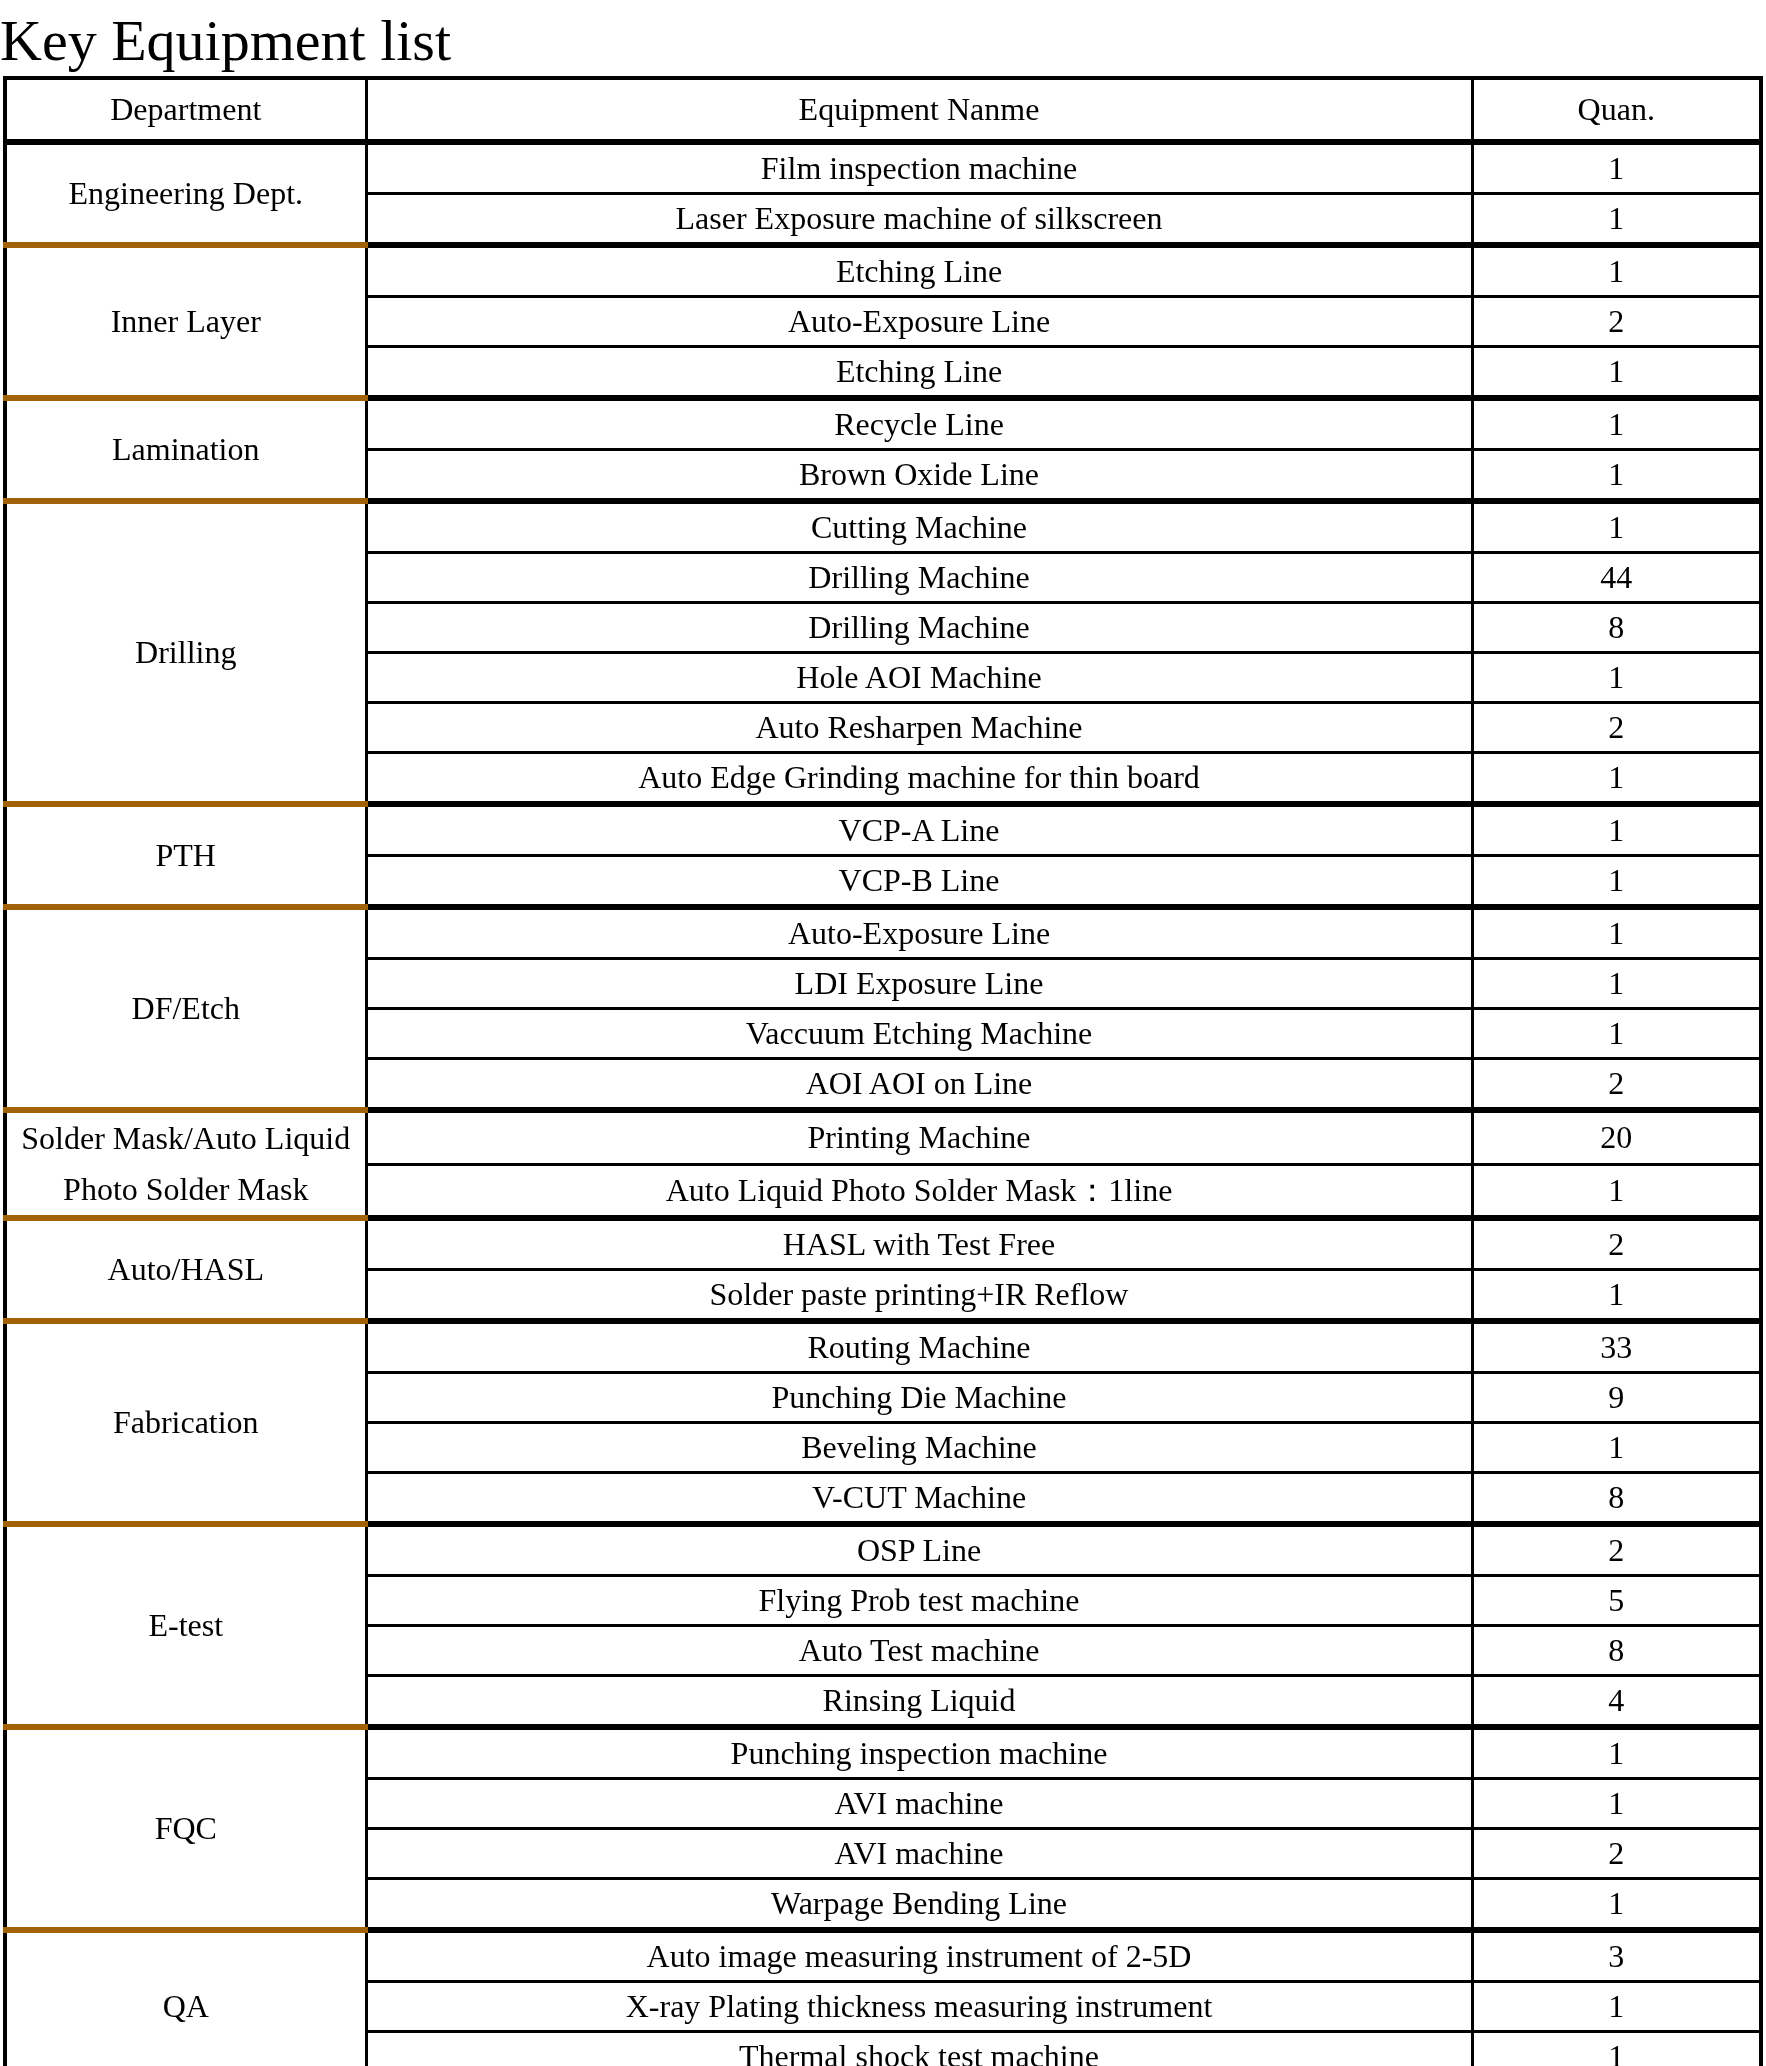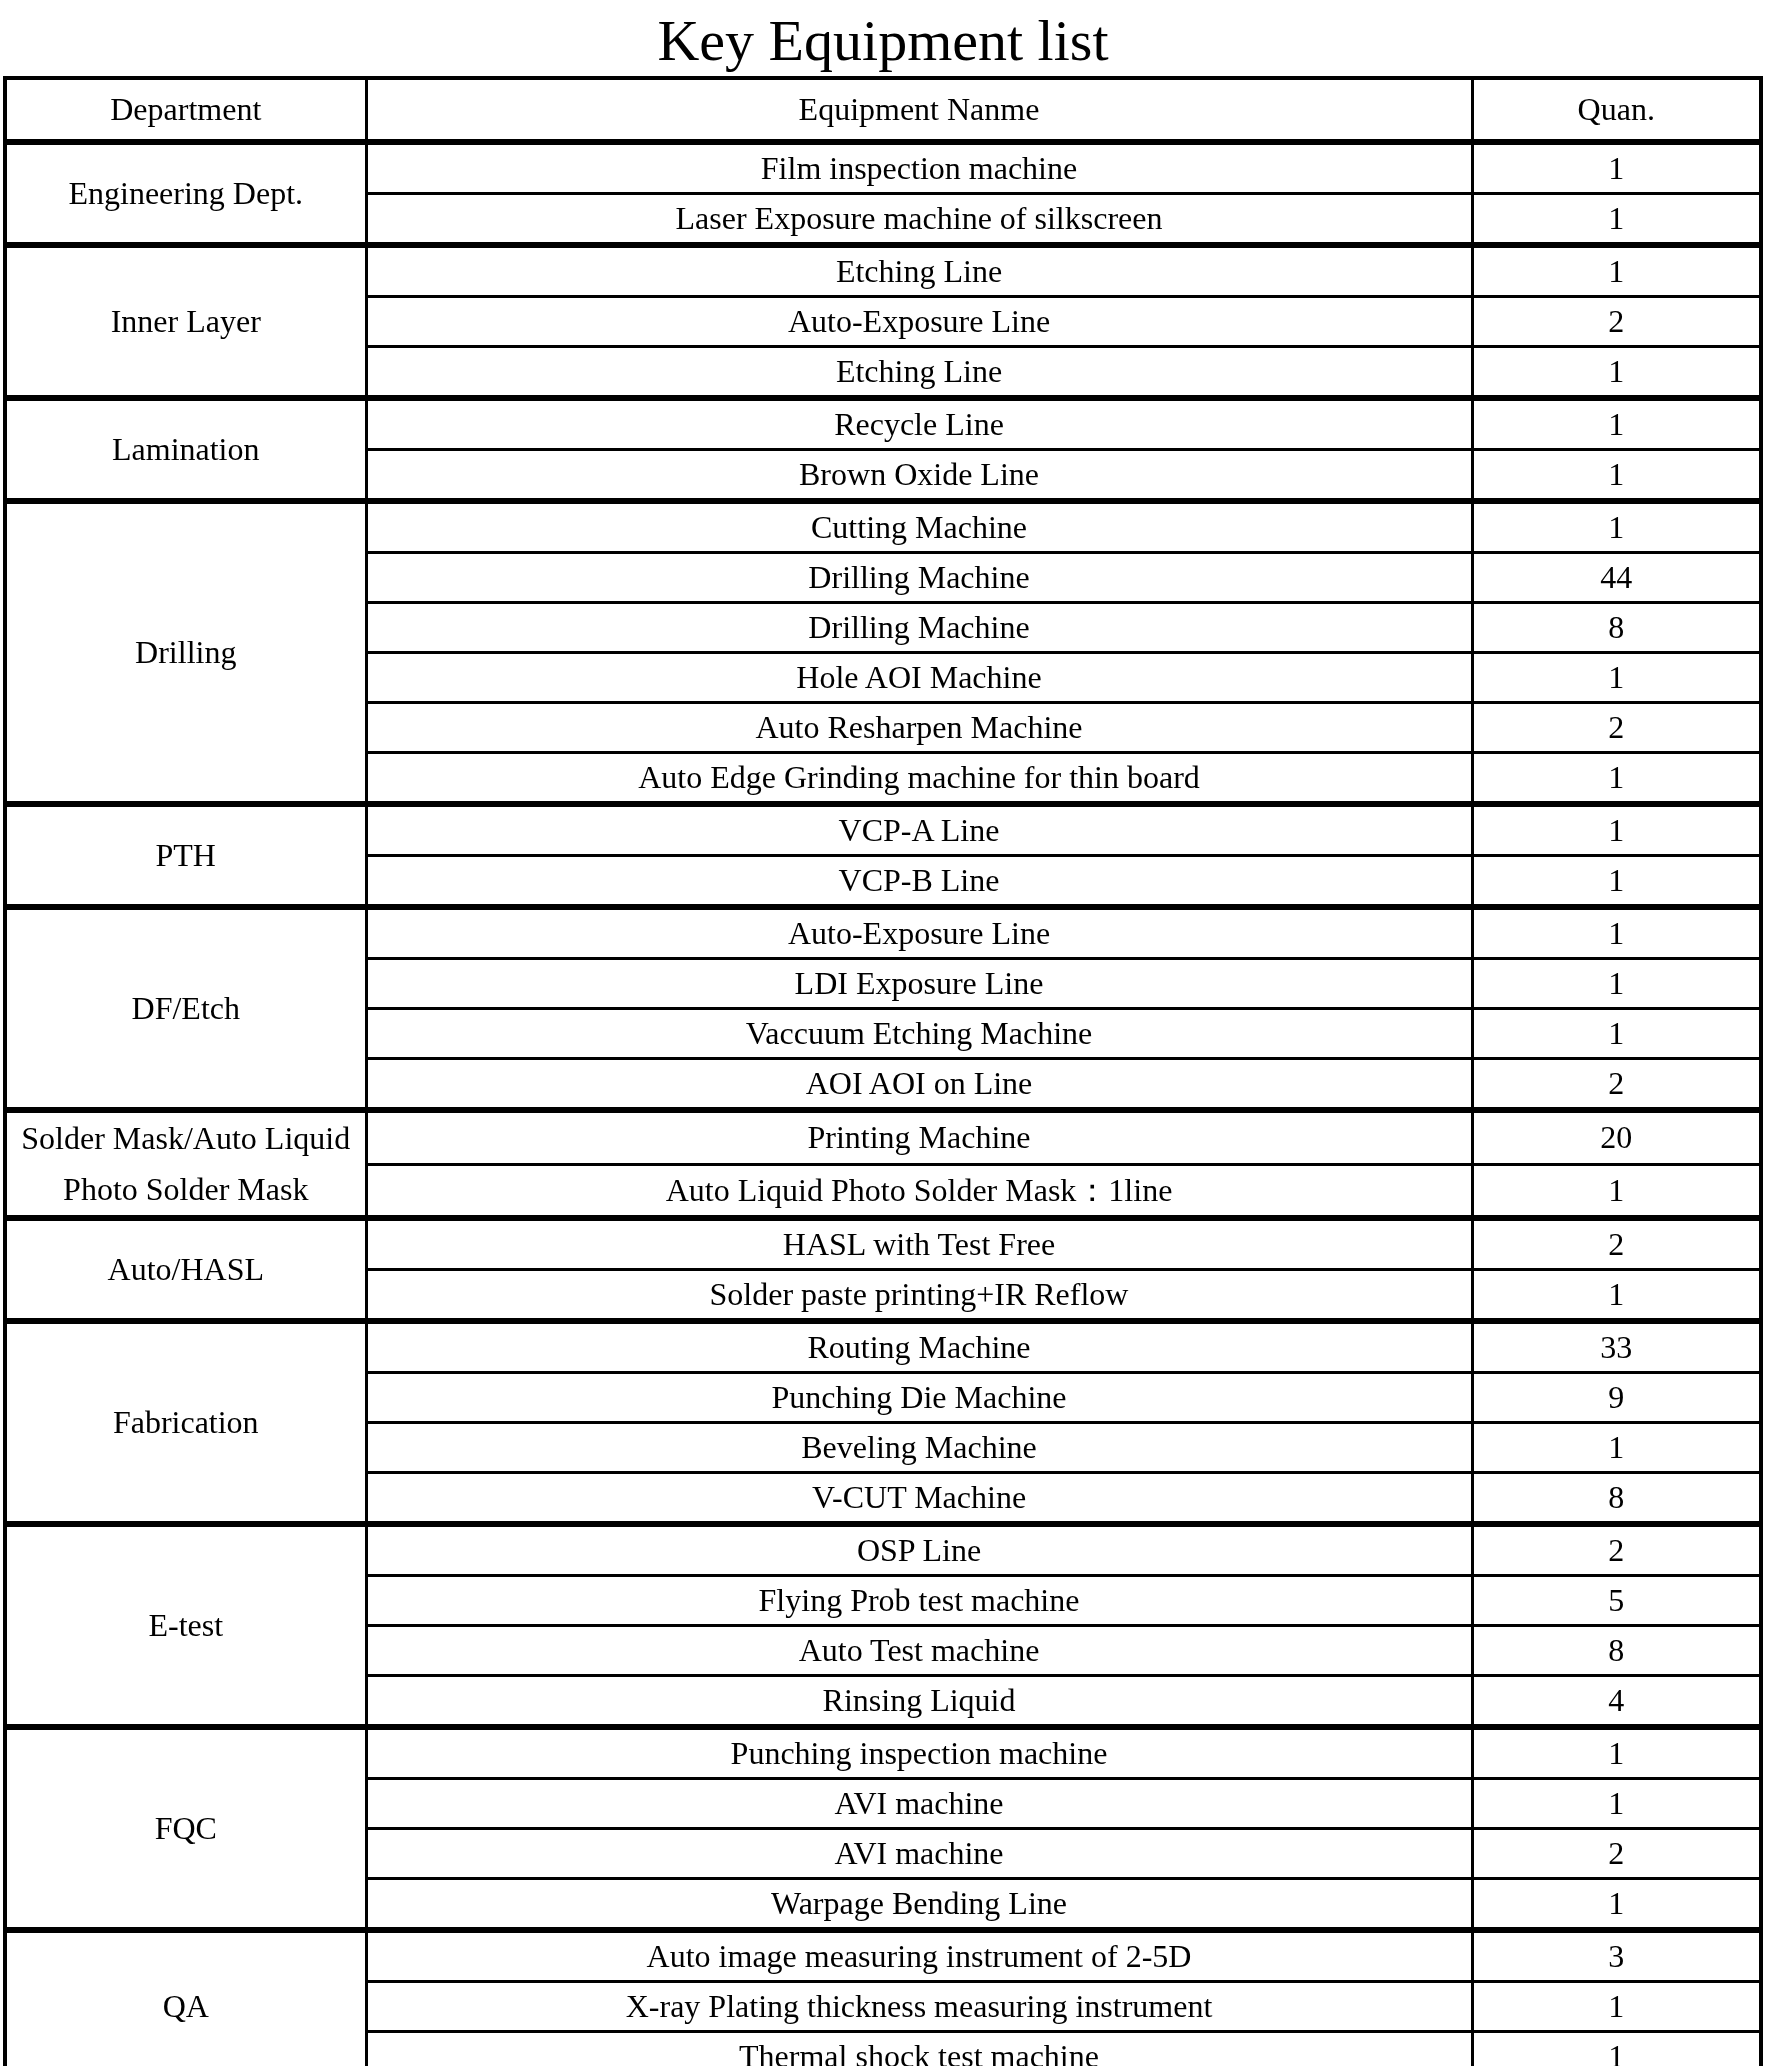--- a/index.html
+++ b/index.html
@@ -12,21 +12,21 @@
     font-family: "Liberation Serif", "DejaVu Serif", serif;
     color: #000000;
   }
   .page {
     width: 1766px;
     height: 2066px;
     background: #ffffff;
     overflow: hidden;
   }
   .doc-title {
-    text-align: center;
+    text-align: left;
     font-size: 58px;
     line-height: 1.0;
     padding-top: 12px;
     height: 64px;
     font-weight: 400;
     letter-spacing: 0px;
     white-space: nowrap;
   }
   table.equipment-table {
     border-collapse: collapse;
@@ -56,21 +56,21 @@
     height: 47px;
     border-top: 3.7px solid #000;
     border-bottom: 3.7px solid #000;
   }
   tbody tr.group-start td {
     border-top: 6px solid #000;
   }
   td.dept-cell {
     line-height: 1.6;
     border-top: 6px solid #000;
-    border-bottom: 2px solid #a16207;
+    border-bottom: 6px solid #a16207;
     font-family: Liberation Serif, serif;
   }
 </style>
 </head>
 <body>
 
 <div class="page">
 
   <div class="doc-title">Key Equipment list</div>
 

